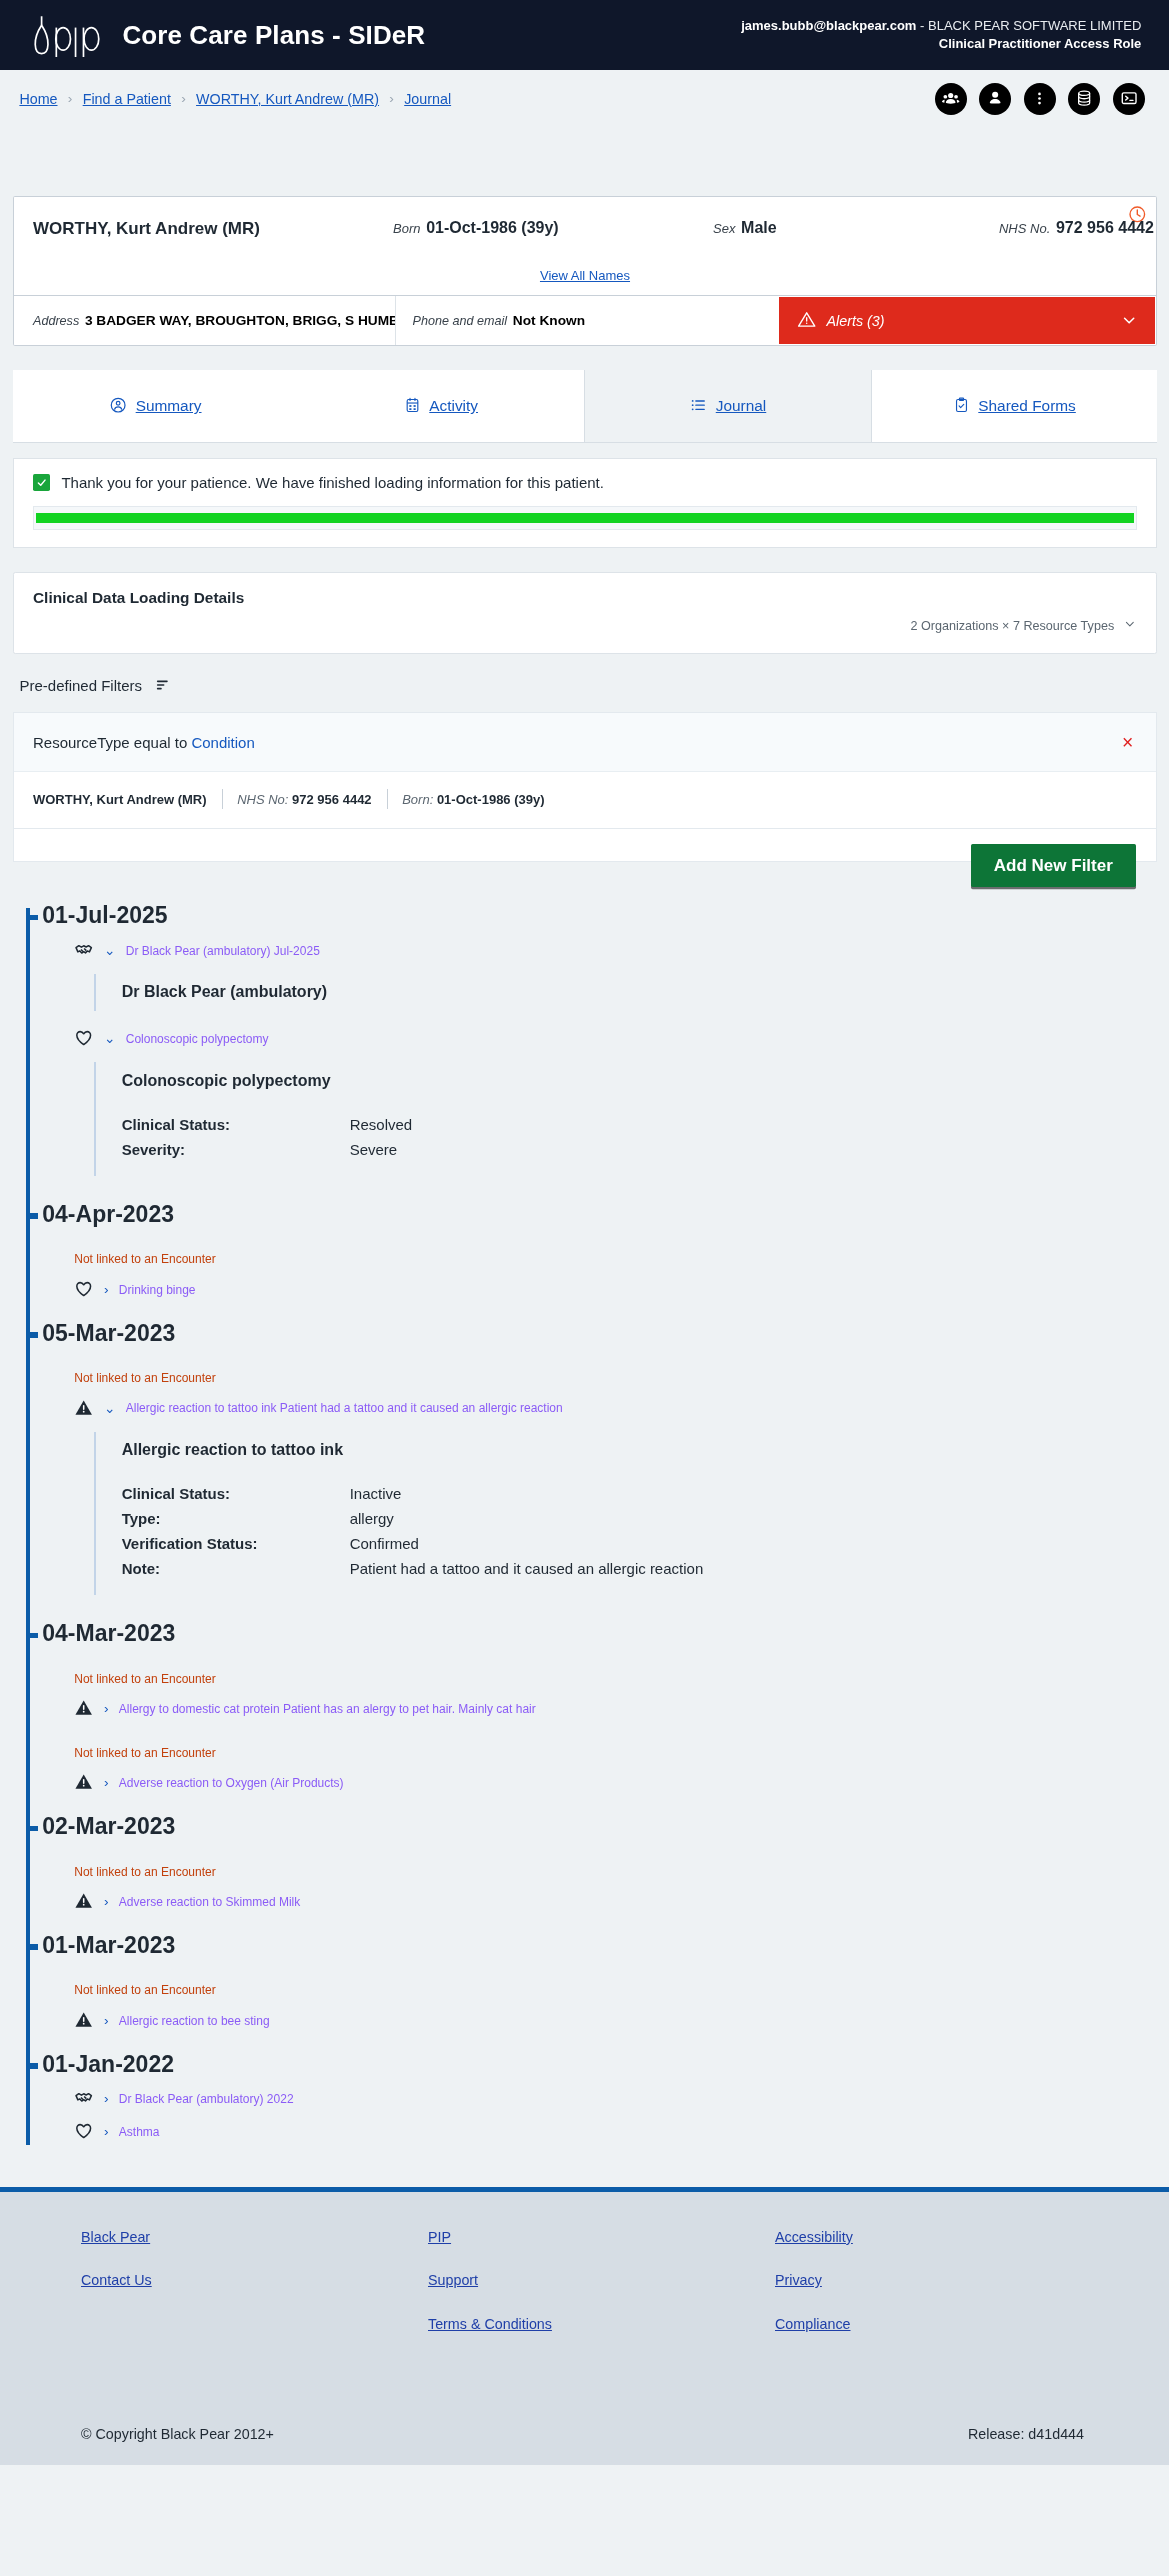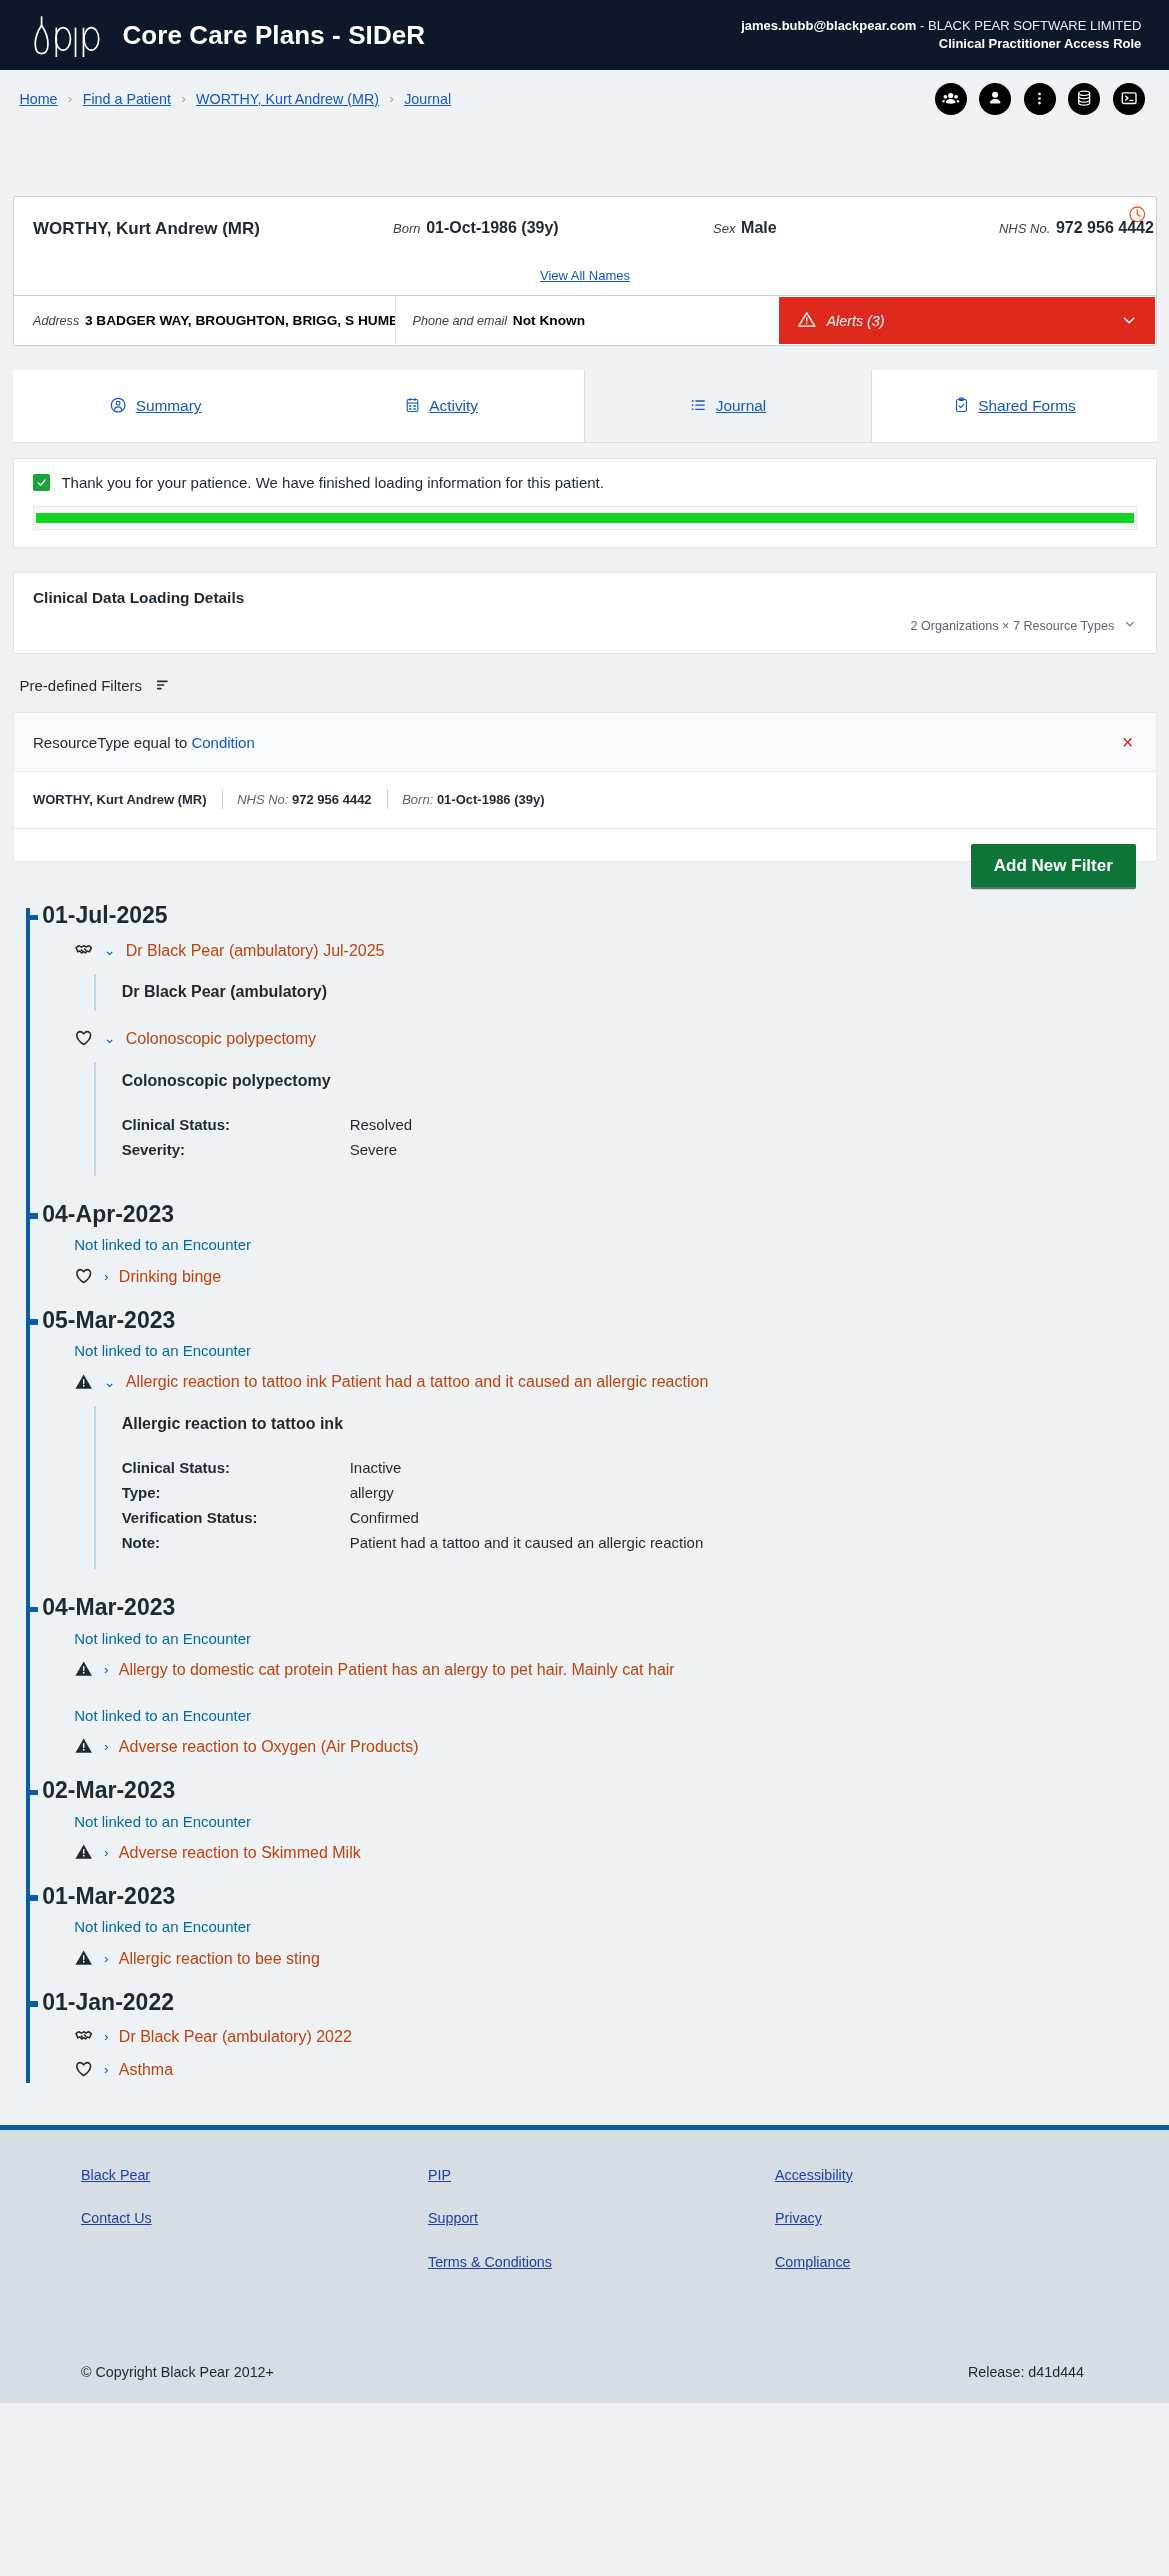--- a/index.html
+++ b/index.html
@@ -252,29 +252,30 @@
     font-size: 23px; font-weight: bold; color: #1f2933;
     position: relative; line-height: 1.15;
     padding-bottom: 2.3px;
   }
   .tl-date::before {
     content: ""; position: absolute;
     left: -16px; top: 12.6px;
     width: 11.4px; height: 5.7px; background: #0b5ca8;
   }
   .tl-subtitle {
-    font-size: 15px; color: #0369a1;
+    font-size: 12px; color: #c2410c;
     padding: 6.9px 0 3.4px 32px;
+    margin-top: 16px;
   }
   .tl-item { padding: 9.1px 0 2.3px 32px; }
   .tl-item-head {
     display: flex; align-items: center; gap: 10.3px;
     cursor: pointer;
   }
-  .tl-item-label { font-size: 16px; color: #c2410c; }
+  .tl-item-label { font-size: 12px; color: #8b5cf6; }
   .caret { color: #1558bf; font-size: 13.7px; line-height: 1; flex: none; }
   .tl-detail {
     margin: 12.6px 0 5.7px 19.4px;
     border-left: 2.3px solid #c2d4e8;
     padding: 9.1px 0 10.3px 26px;
   }
   .tl-detail-title { font-size: 16px; font-weight: bold; color: #1f2933; }
   .kv-table { margin-top: 26px; }
   .kv-row { display: flex; margin-bottom: 8px; }
   .kv-key {

